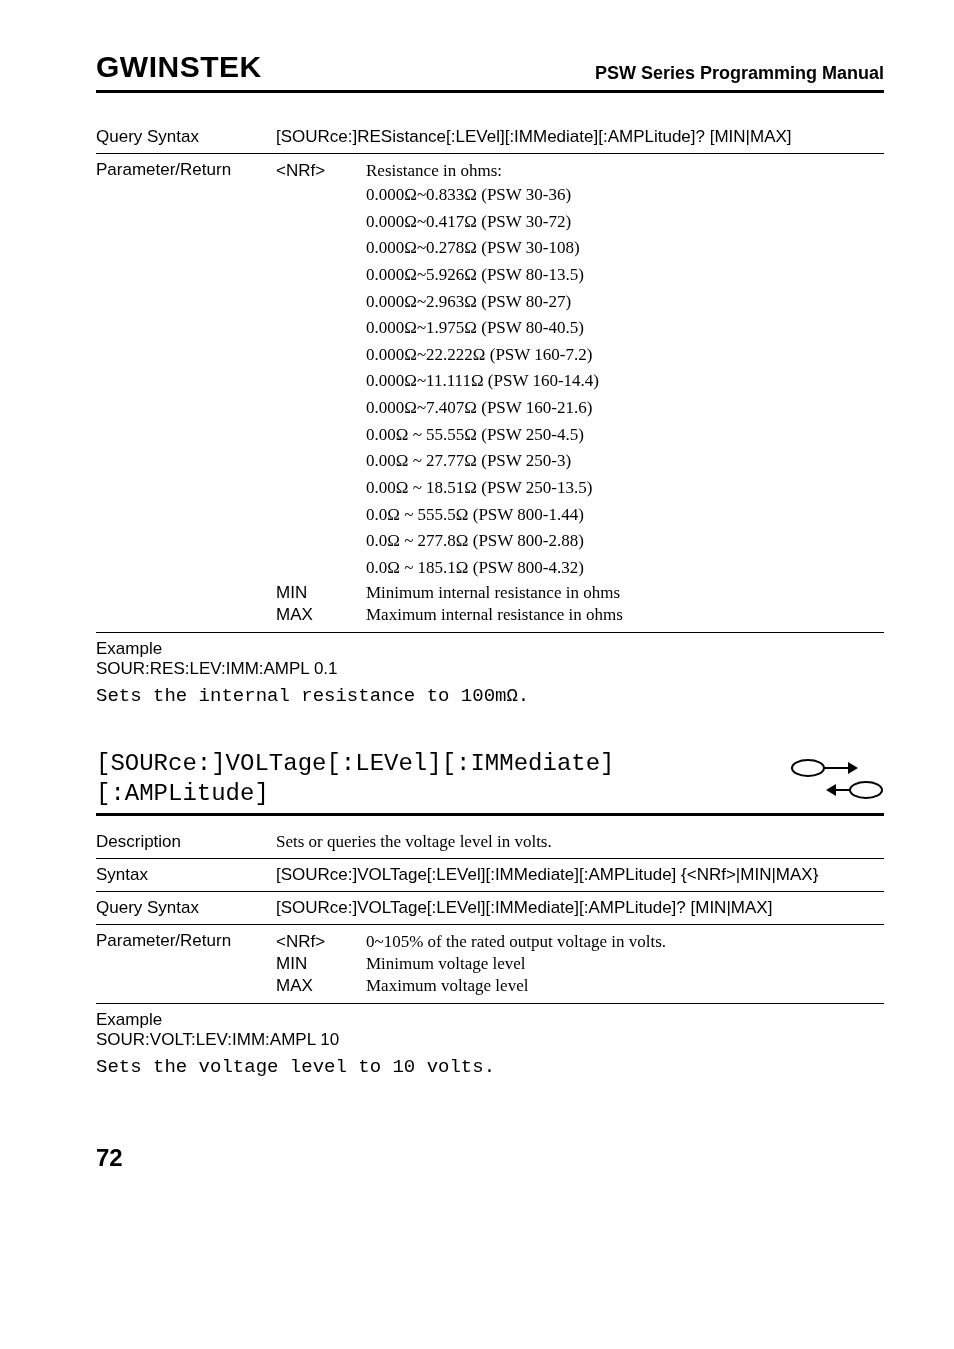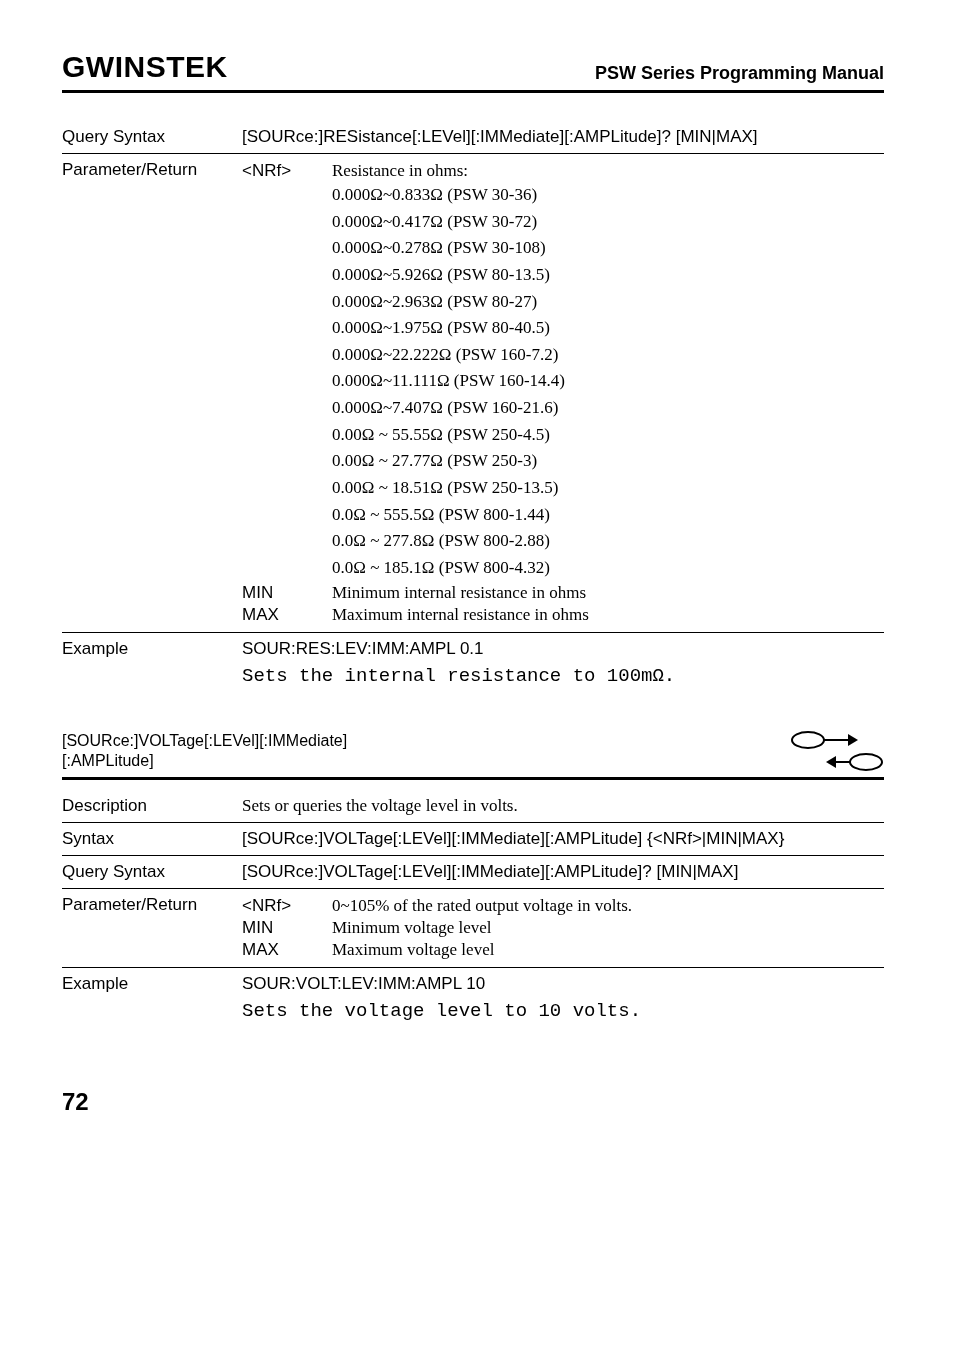--- a/index.html
+++ b/index.html
@@ -7,20 +7,21 @@
     margin: 0;
     padding: 0;
     font-family: Georgia, 'Times New Roman', serif;
     background: #fff;
     color: #000;
     width: 954px;
   }
   .page {
     padding: 50px 70px 50px 62px;
     box-sizing: border-box;
+    margin-left: 34px;
   }
   .header-row {
     display: flex;
     justify-content: space-between;
     align-items: flex-end;
     border-bottom: 3px solid #000;
     padding-bottom: 6px;
     margin-bottom: 28px;
   }
   .logo {
@@ -34,21 +35,21 @@
     font-weight: 700;
     font-size: 18px;
   }
   .row {
     display: flex;
     align-items: flex-start;
     border-bottom: 1px solid #000;
     padding: 6px 0;
     font-size: 17px;
   }
-  .row.no-border { border-bottom: none; }
+  .row.no-border { border-bottom: none; flex-direction: column; }
   .col-label {
     width: 180px;
     flex-shrink: 0;
     font-family: 'Segoe UI', Arial, sans-serif;
   }
   .col-content {
     flex: 1;
     font-family: 'Segoe UI', Arial, sans-serif;
   }
   .sub-col-key {
@@ -68,22 +69,22 @@
   .section-head-row {
     display: flex;
     justify-content: space-between;
     align-items: center;
     border-bottom: 3px solid #000;
     padding-bottom: 4px;
     margin-top: 36px;
     margin-bottom: 10px;
   }
   .section-head {
-    font-family: Liberation Sans, sans-serif;
-    font-size: 16px;
+    font-family: Liberation Mono, monospace;
+    font-size: 24px;
     line-height: 1.25;
   }
   .page-num {
     font-family: Arial, sans-serif;
     font-weight: 700;
     font-size: 24px;
     margin-top: 60px;
   }
   .arrow-icons svg { display: block; }
   .sub-text {

